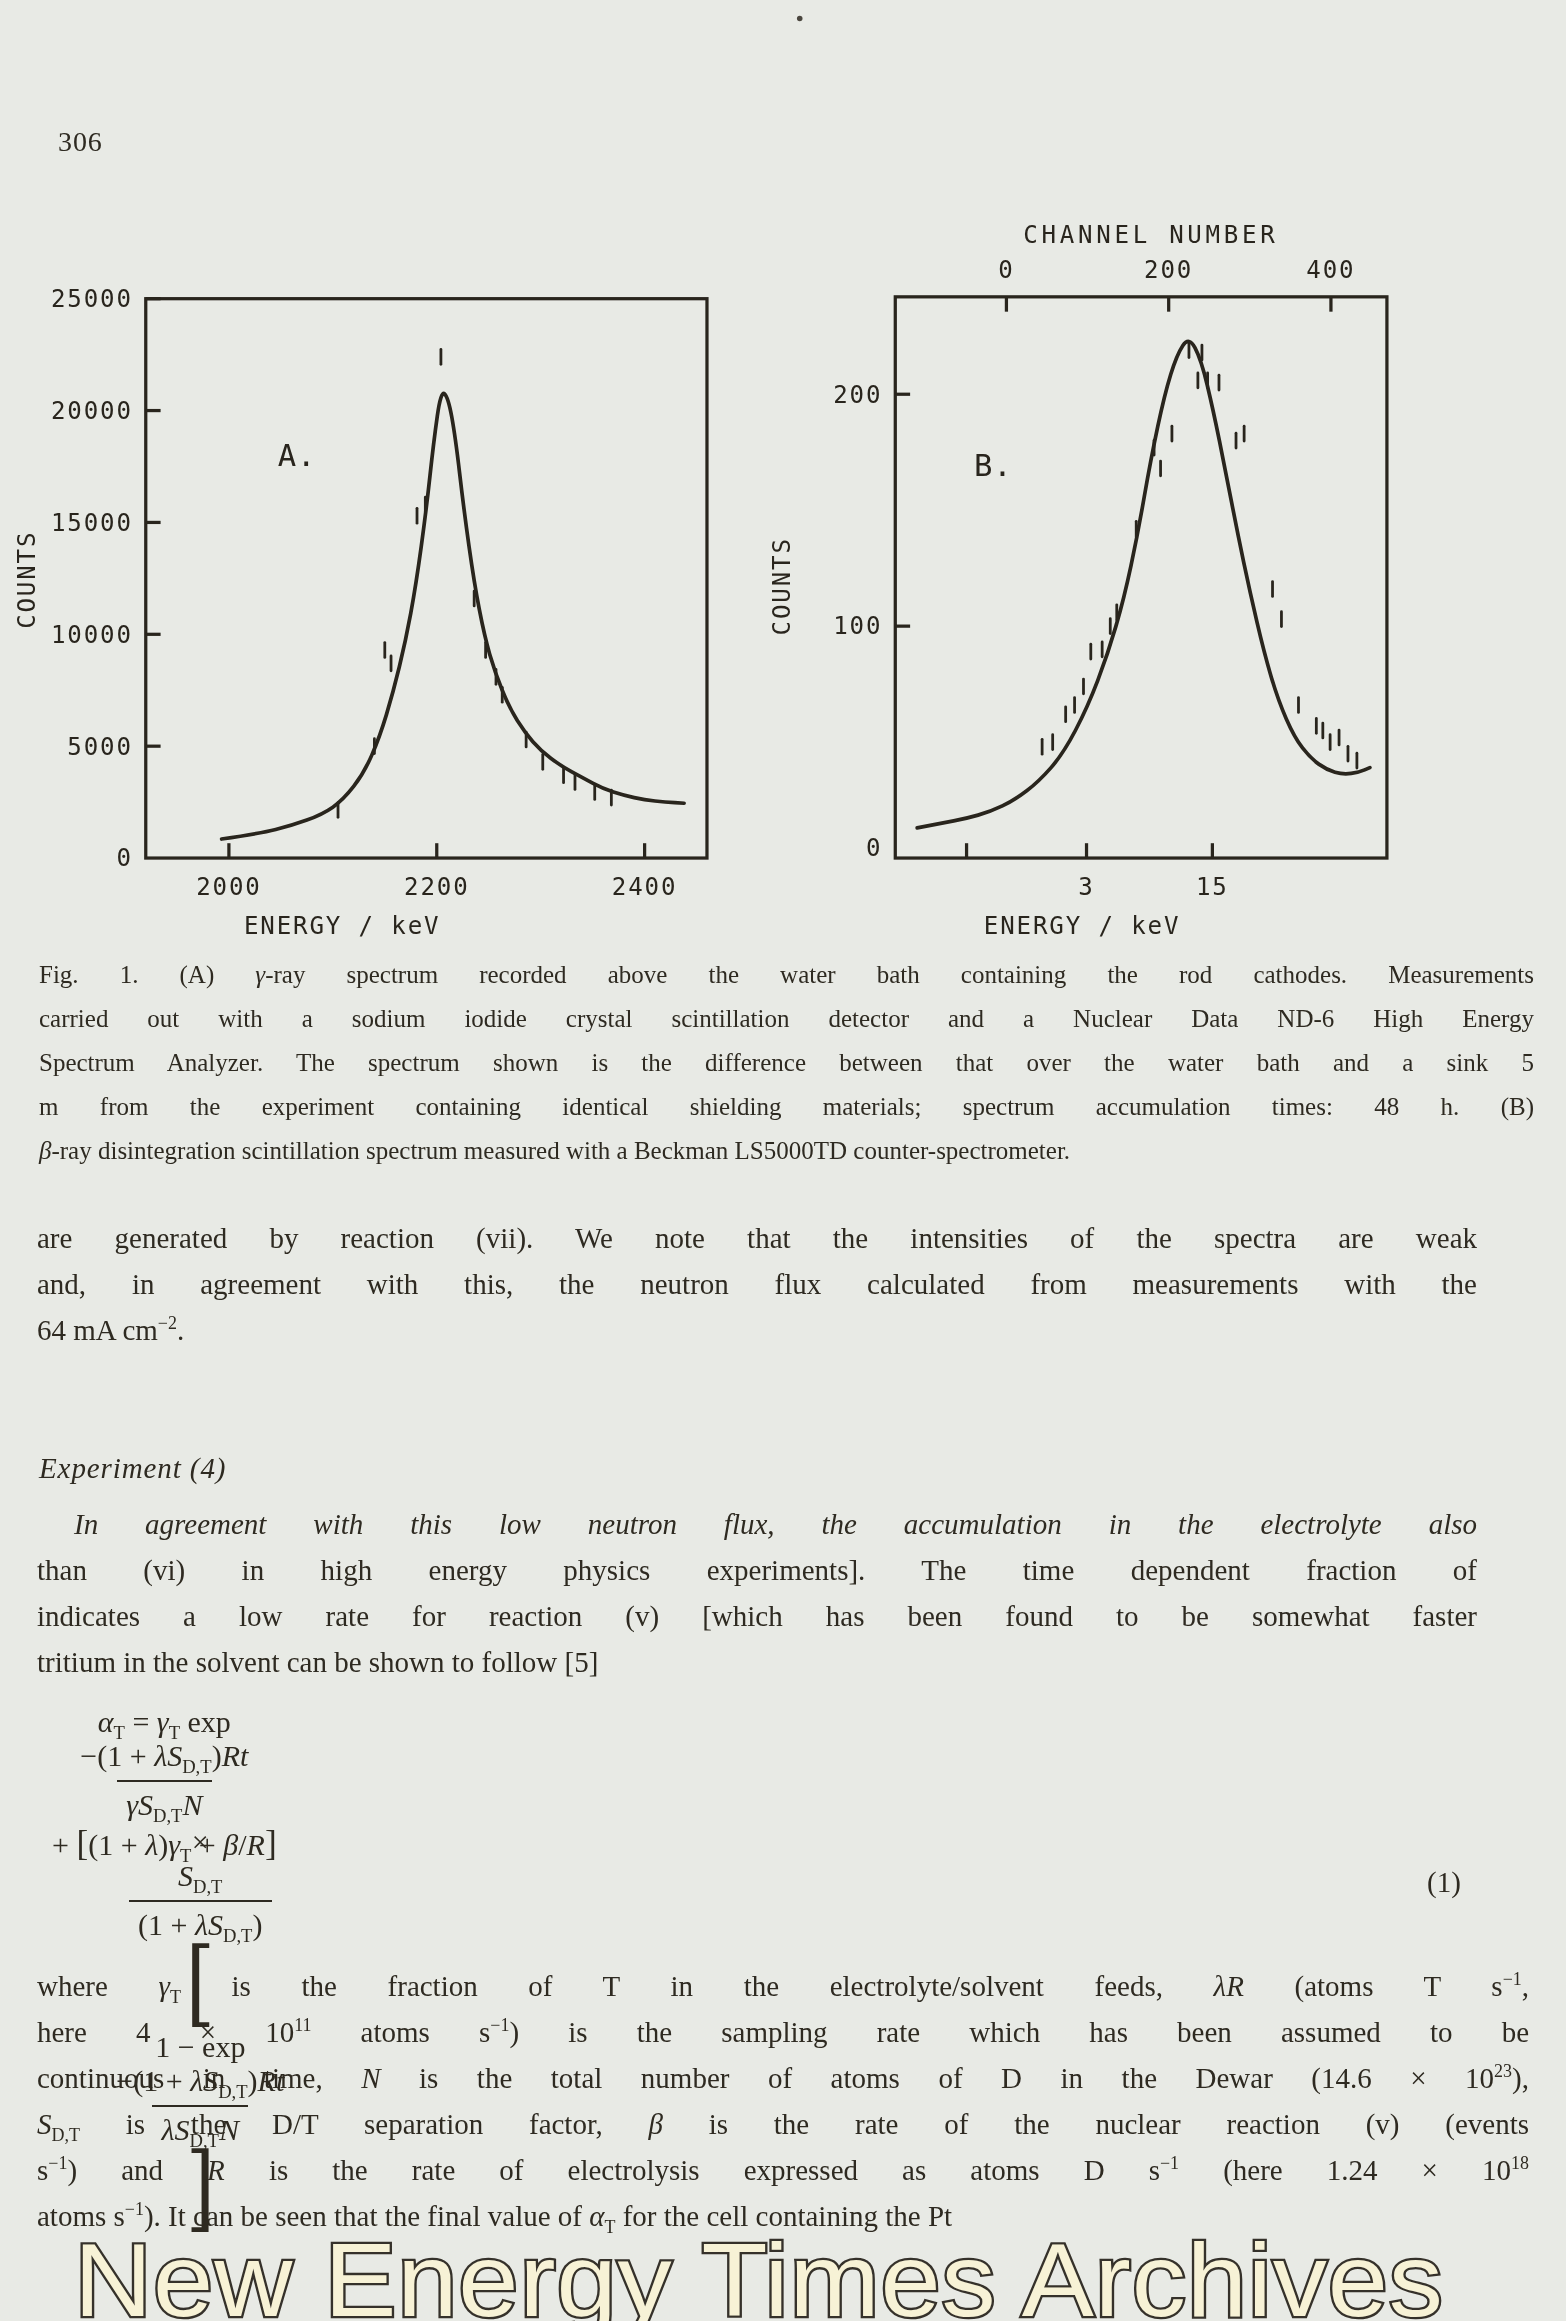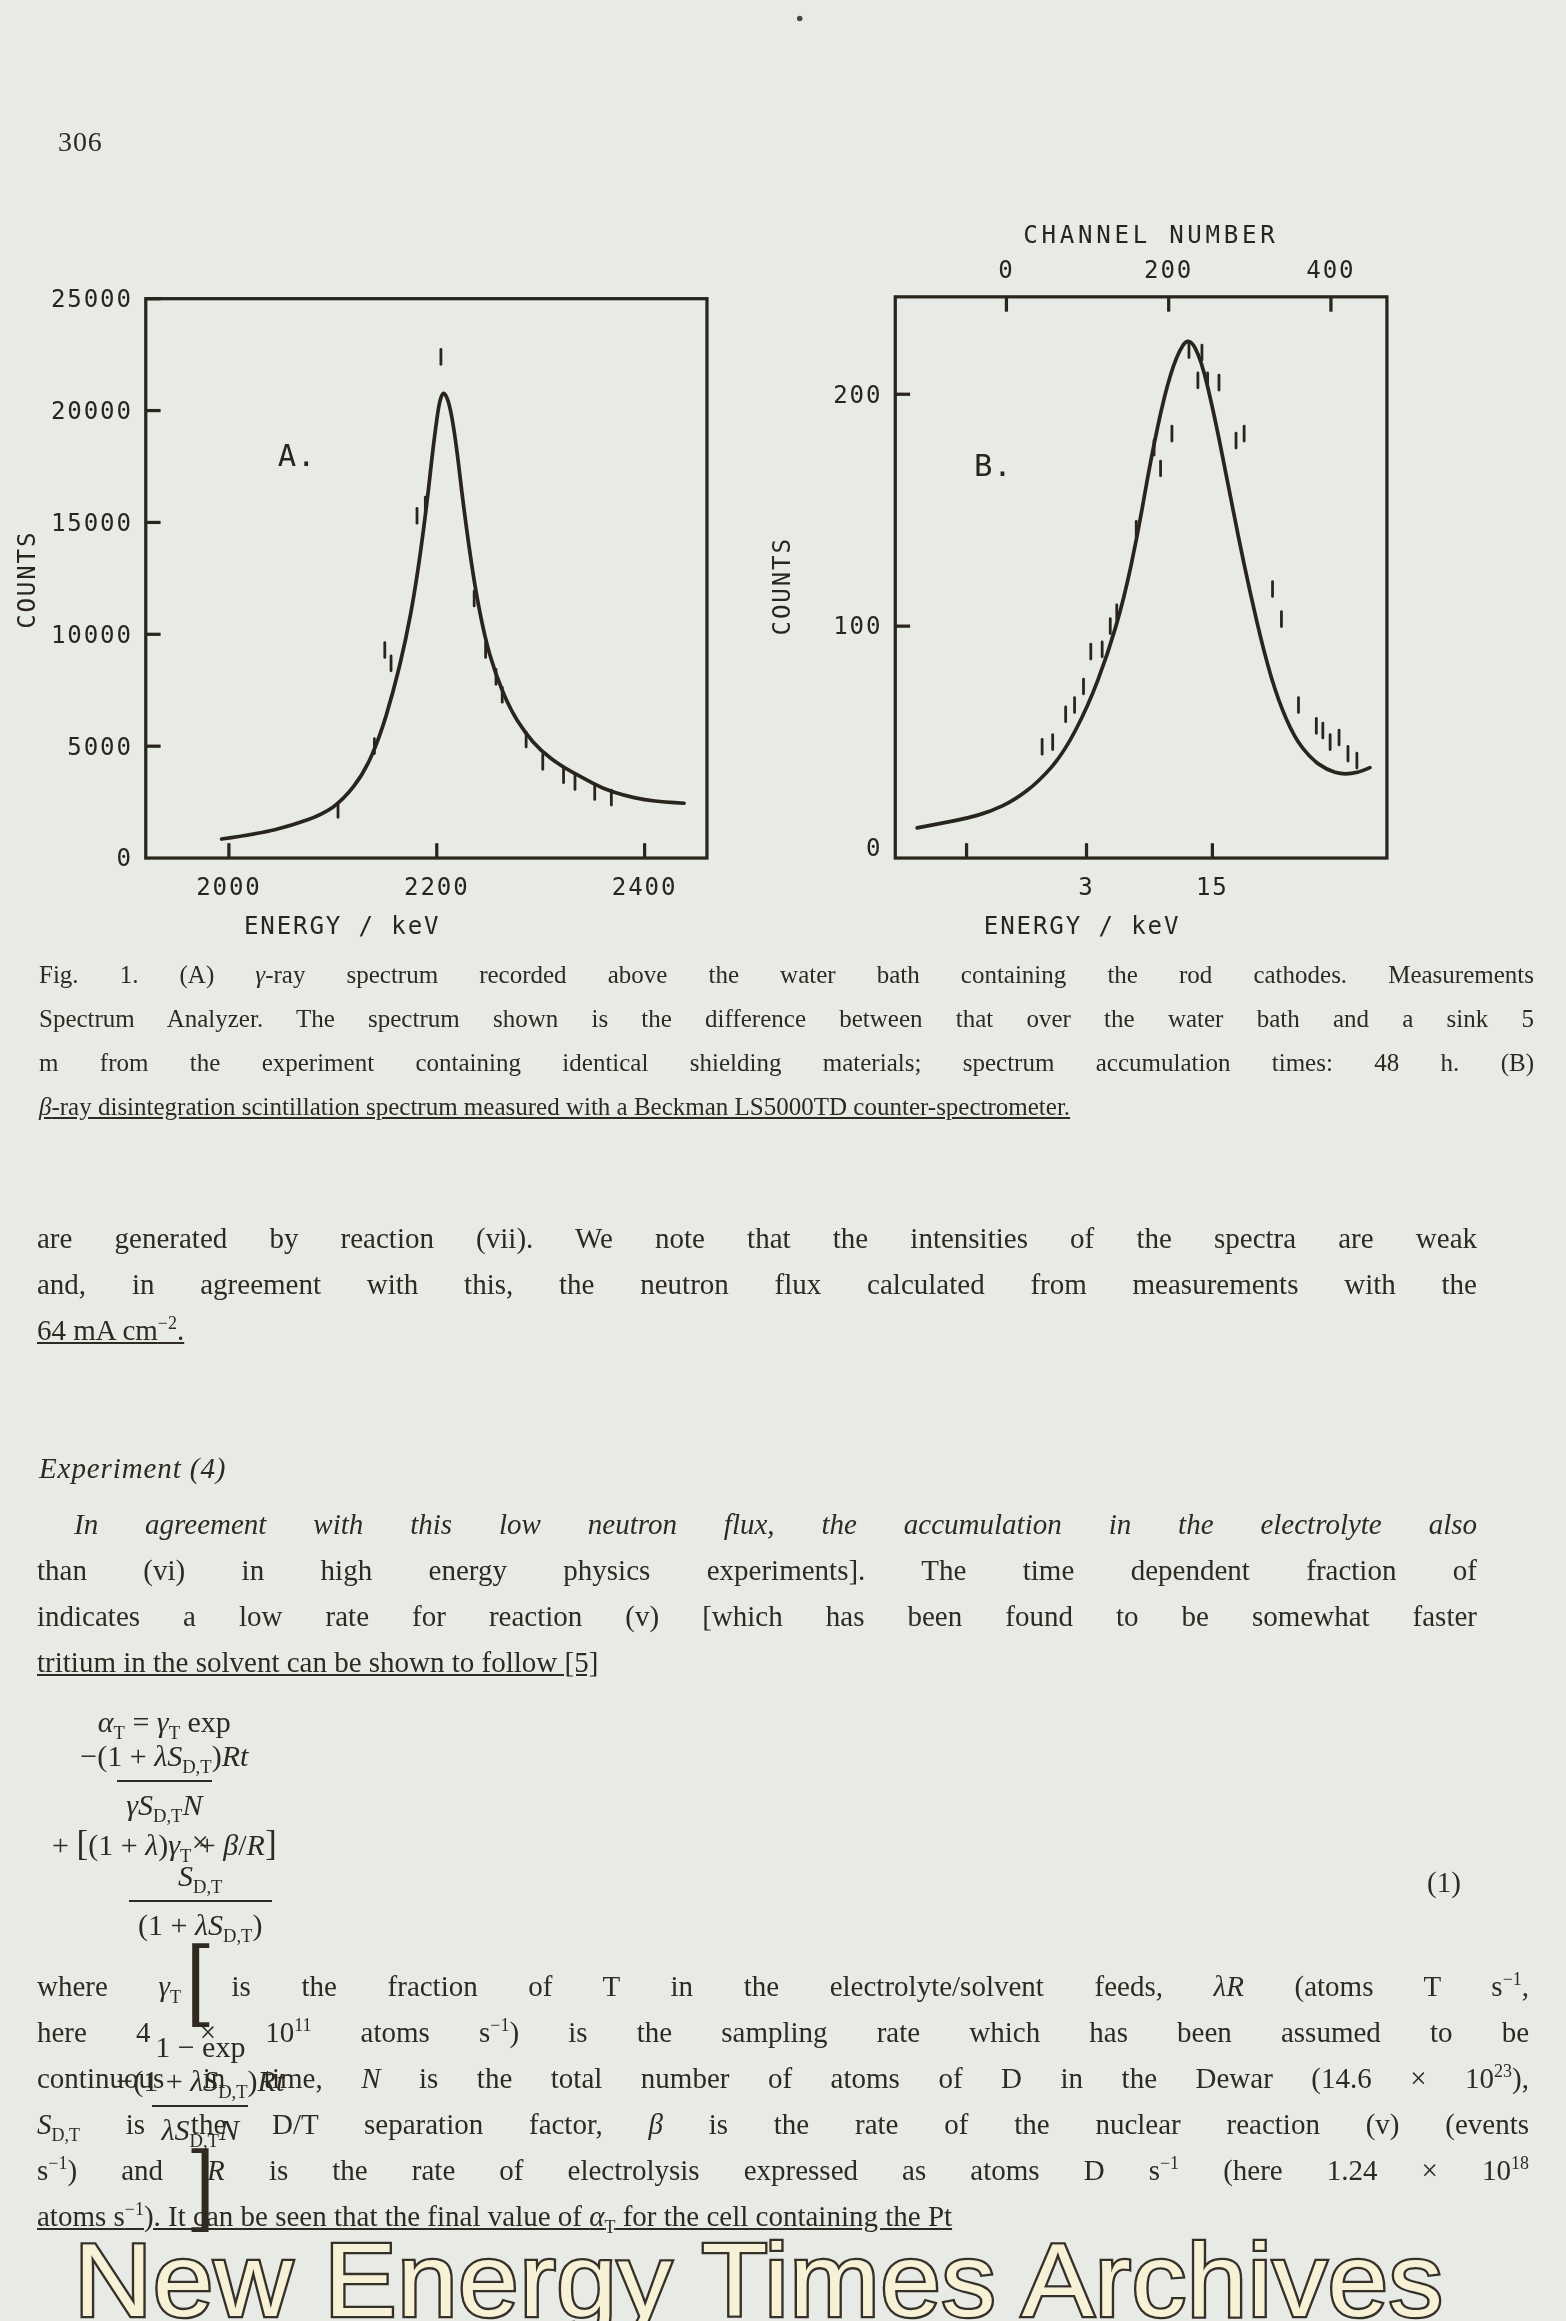--- a/index.html
+++ b/index.html
@@ -25,21 +25,21 @@
   .caption{
     position:absolute;left:39px;top:953px;width:1495px;
     font-size:25px;line-height:44px;
   }
   .bodytext{position:absolute;font-size:29px;line-height:46px;}
   .para1{left:37px;top:1215px;width:1440px;}
   .para2{left:37px;top:1501px;width:1440px;}
   .para3{left:37px;top:1963px;width:1492px;}
   .para2 .tline:first-child{text-indent:37px;font-style:italic;}
   .tline{text-align:justify;text-align-last:justify;}
-  .tline.last{text-align-last:left;text-decoration:underline;}
+  .tline.last{text-align-last:left;}
   sup{font-size:62%;line-height:0;}
   sub{font-size:62%;line-height:0;}
   .heading{
     position:absolute;left:39px;top:1452px;
     font-size:29px;font-style:italic;letter-spacing:0.9px;
   }
   .equation-block{position:absolute;left:0;top:0;width:1567px;font-size:30px;}
   .eq-row{position:absolute;display:flex;align-items:center;white-space:nowrap;flex-direction:column;}
   .eq-row-1{left:52px;top:1705px;}
   .eq-row-2{left:96px;top:1825px;}
@@ -161,20 +161,21 @@
         <line x1="1433.778877887789" y1="792" x2="1433.778877887789" y2="808" class="mark"></line>
         <line x1="1443.3993399339934" y1="787" x2="1443.3993399339934" y2="803" class="mark"></line>
         <line x1="1453.019801980198" y1="804.5" x2="1453.019801980198" y2="820.5" class="mark"></line>
         <line x1="1462.6402640264027" y1="812" x2="1462.6402640264027" y2="828" class="mark"></line>
       </g>
       <circle cx="862" cy="20" r="3" fill="#4a463e"></circle>
     </svg>
 
   <div class="caption">
       <div class="tline">Fig. 1. (A) <i>γ</i>-ray spectrum recorded above the water bath containing the rod cathodes. Measurements</div>
+      <div class="tline">carried out with a sodium iodide crystal scintillation detector and a Nuclear Data ND-6 High Energy</div>
       <div class="tline">Spectrum Analyzer. The spectrum shown is the difference between that over the water bath and a sink 5</div>
       <div class="tline">m from the experiment containing identical shielding materials; spectrum accumulation times: 48 h. (B)</div>
       <div class="tline last"><i>β</i>-ray disintegration scintillation spectrum measured with a Beckman LS5000TD counter-spectrometer.</div>
     </div>
 
   <div class="bodytext para1">
       <div class="tline">are generated by reaction (vii). We note that the intensities of the spectra are weak</div>
       <div class="tline">and, in agreement with this, the neutron flux calculated from measurements with the</div>
       <div class="tline last">64 mA cm<sup>−2</sup>.</div>
     </div>

